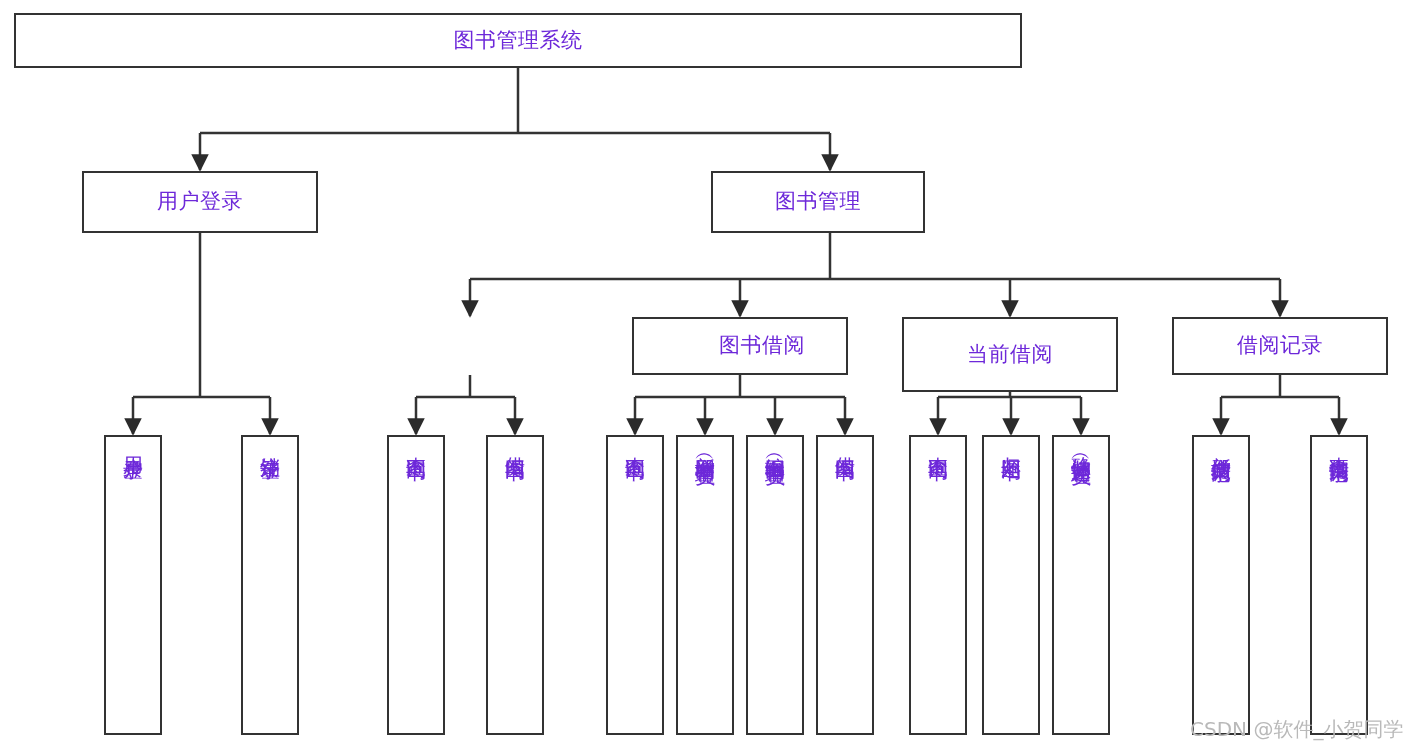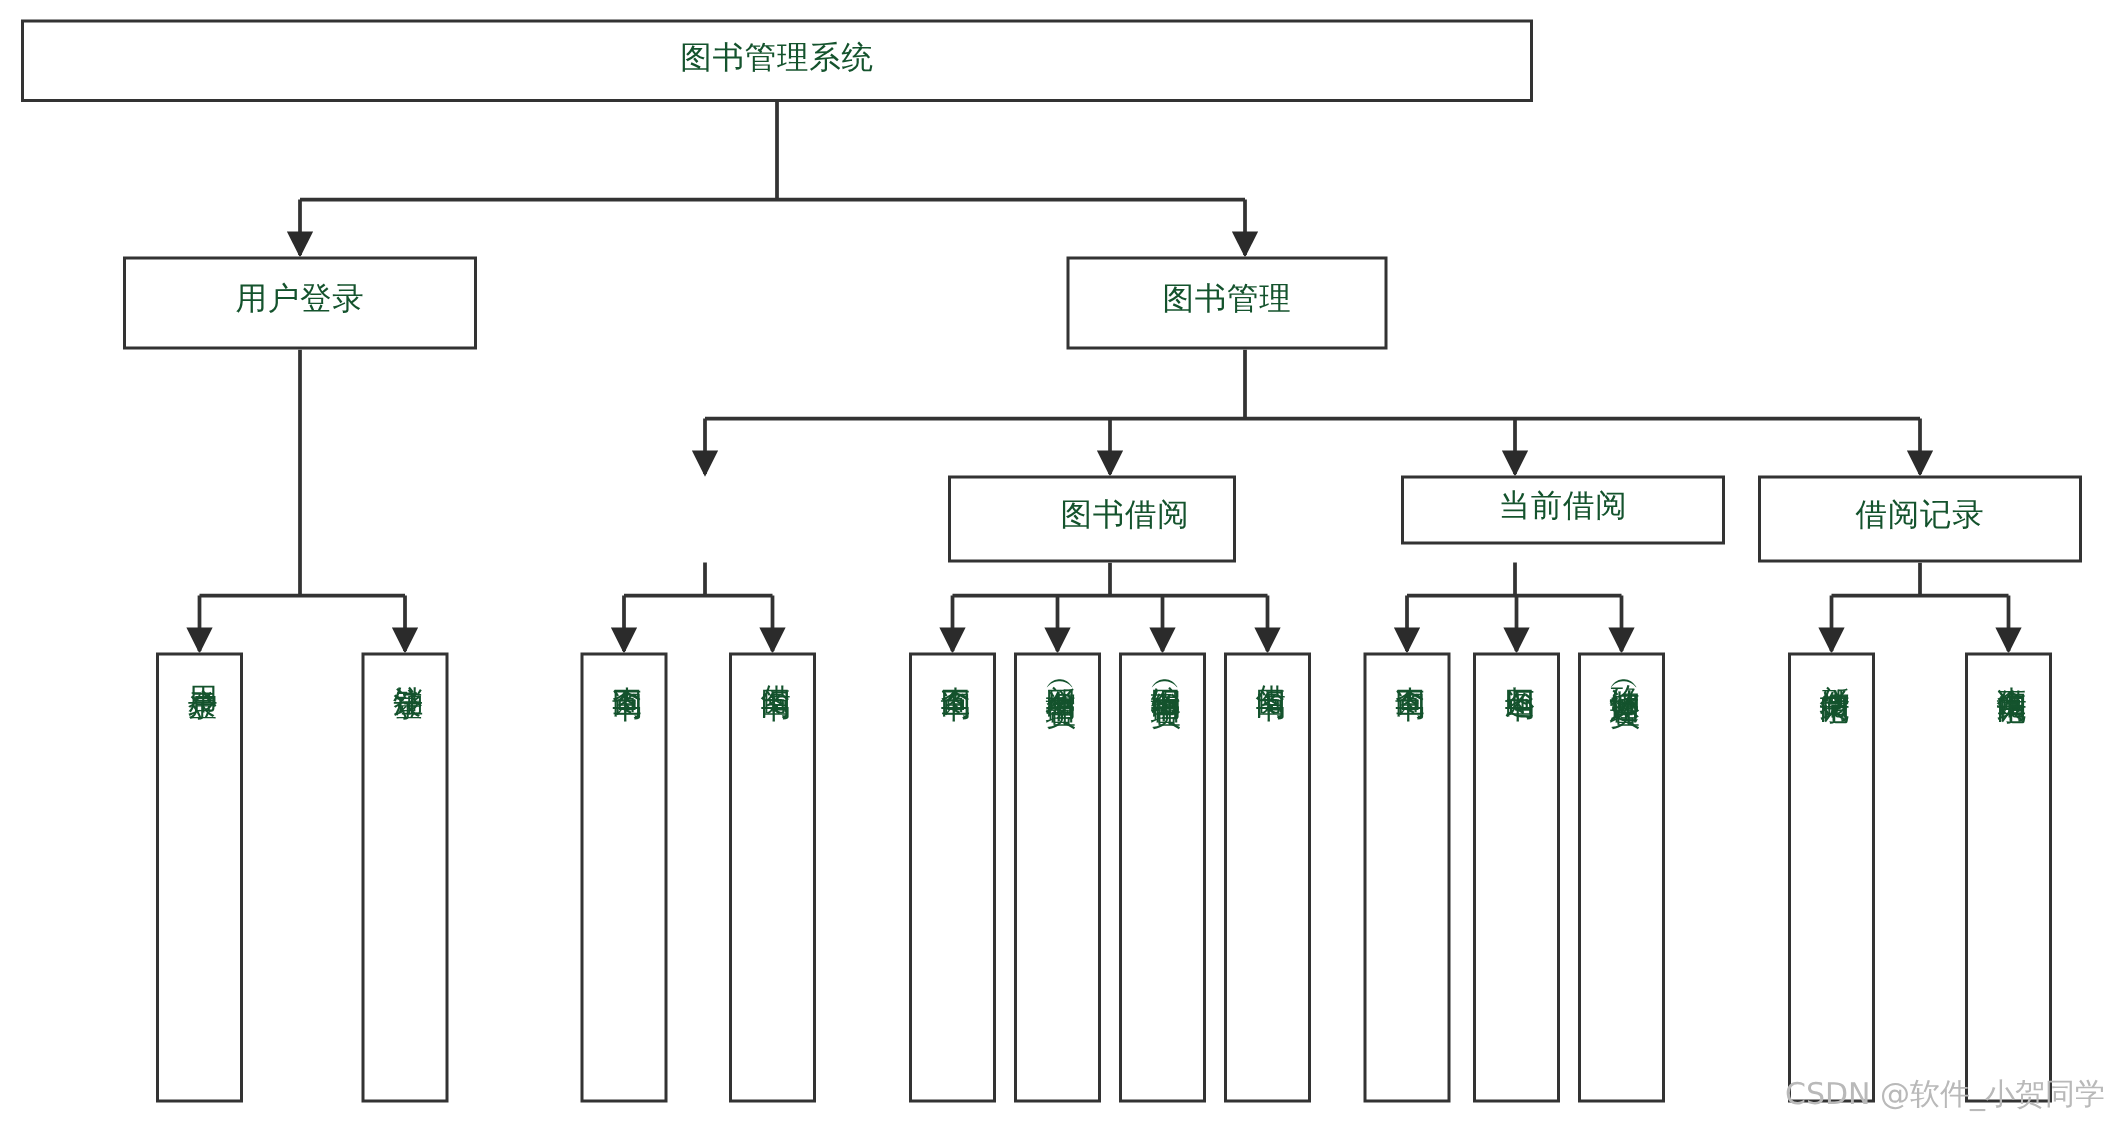--- a/index.html
+++ b/index.html
@@ -35,23 +35,22 @@
     display: flex;
     align-items: center;
     justify-content: center;
     text-align: center;
     z-index: 2;
   }
   .node-label {
     font-size: 21px;
     line-height: 1.22;
     letter-spacing: 0.5px;
-    color: #14532d;
+    color: #6d28d9;
     white-space: nowrap;
-    font-family: Liberation Mono, monospace;
   }
   
   .leaf {
     border-width: 2.5px;
     align-items: flex-start;
     padding-top: 4px;
   }
   .leaf .node-label {
     writing-mode: vertical-rl;
     text-orientation: upright;
@@ -129,25 +128,25 @@
 
   <div class="node" style="left:82px; top:171px; width:236px; height:62px;">
     <span class="node-label">用户登录</span>
   </div>
 
   <div class="node" style="left:711px; top:171px; width:214px; height:62px;">
     <span class="node-label">图书管理</span>
   </div>
 
 
-  <div class="node" style="left:632px; top:317px; width:192px; height:58px;padding-left:44px;">
+  <div class="node" style="left:632px; top:317px; width:216px; height:58px;padding-left:44px;">
     <span class="node-label">图书借阅</span>
   </div>
 
-  <div class="node" style="left:902px; top:317px; width:216px; height:46px;margin-left:32px;">
+  <div class="node" style="left:902px; top:317px; width:216px; height:75px;">
     <span class="node-label">当前借阅</span>
   </div>
 
   <div class="node" style="left:1172px; top:317px; width:216px; height:58px;text-align:right;">
     <span class="node-label">借阅记录</span>
   </div>
 
   <div id="leaf-layer">
       <div class="node leaf" id="leaf-user-login" style="left: 104px; top: 435px; width: 58px; height: 300px;">
         <span class="node-label">用户登录</span>

